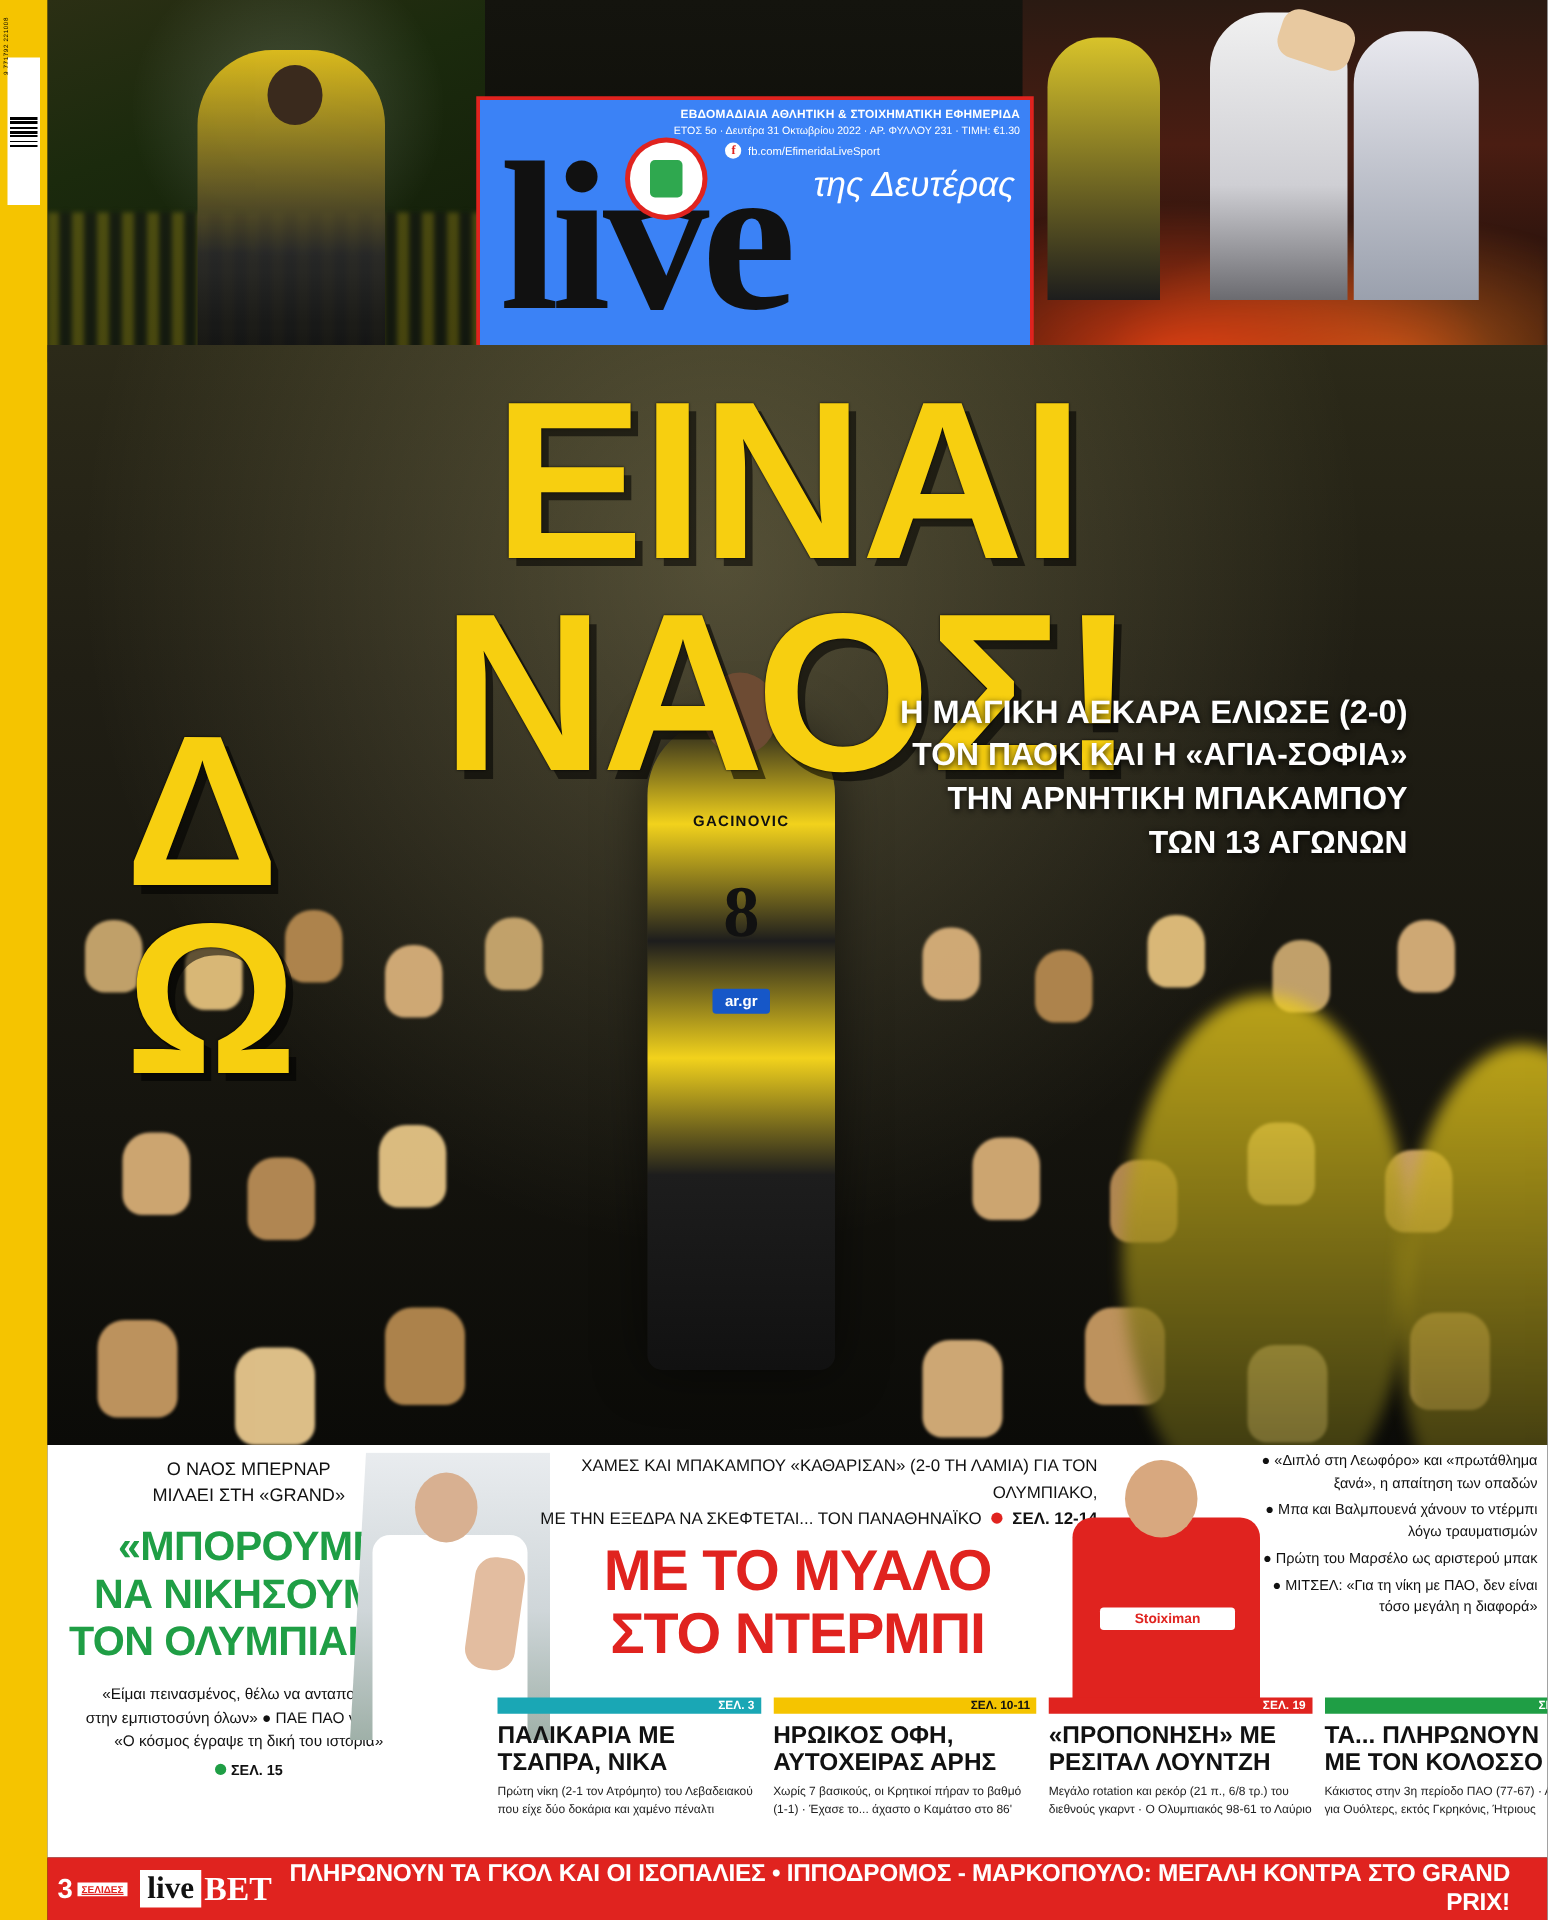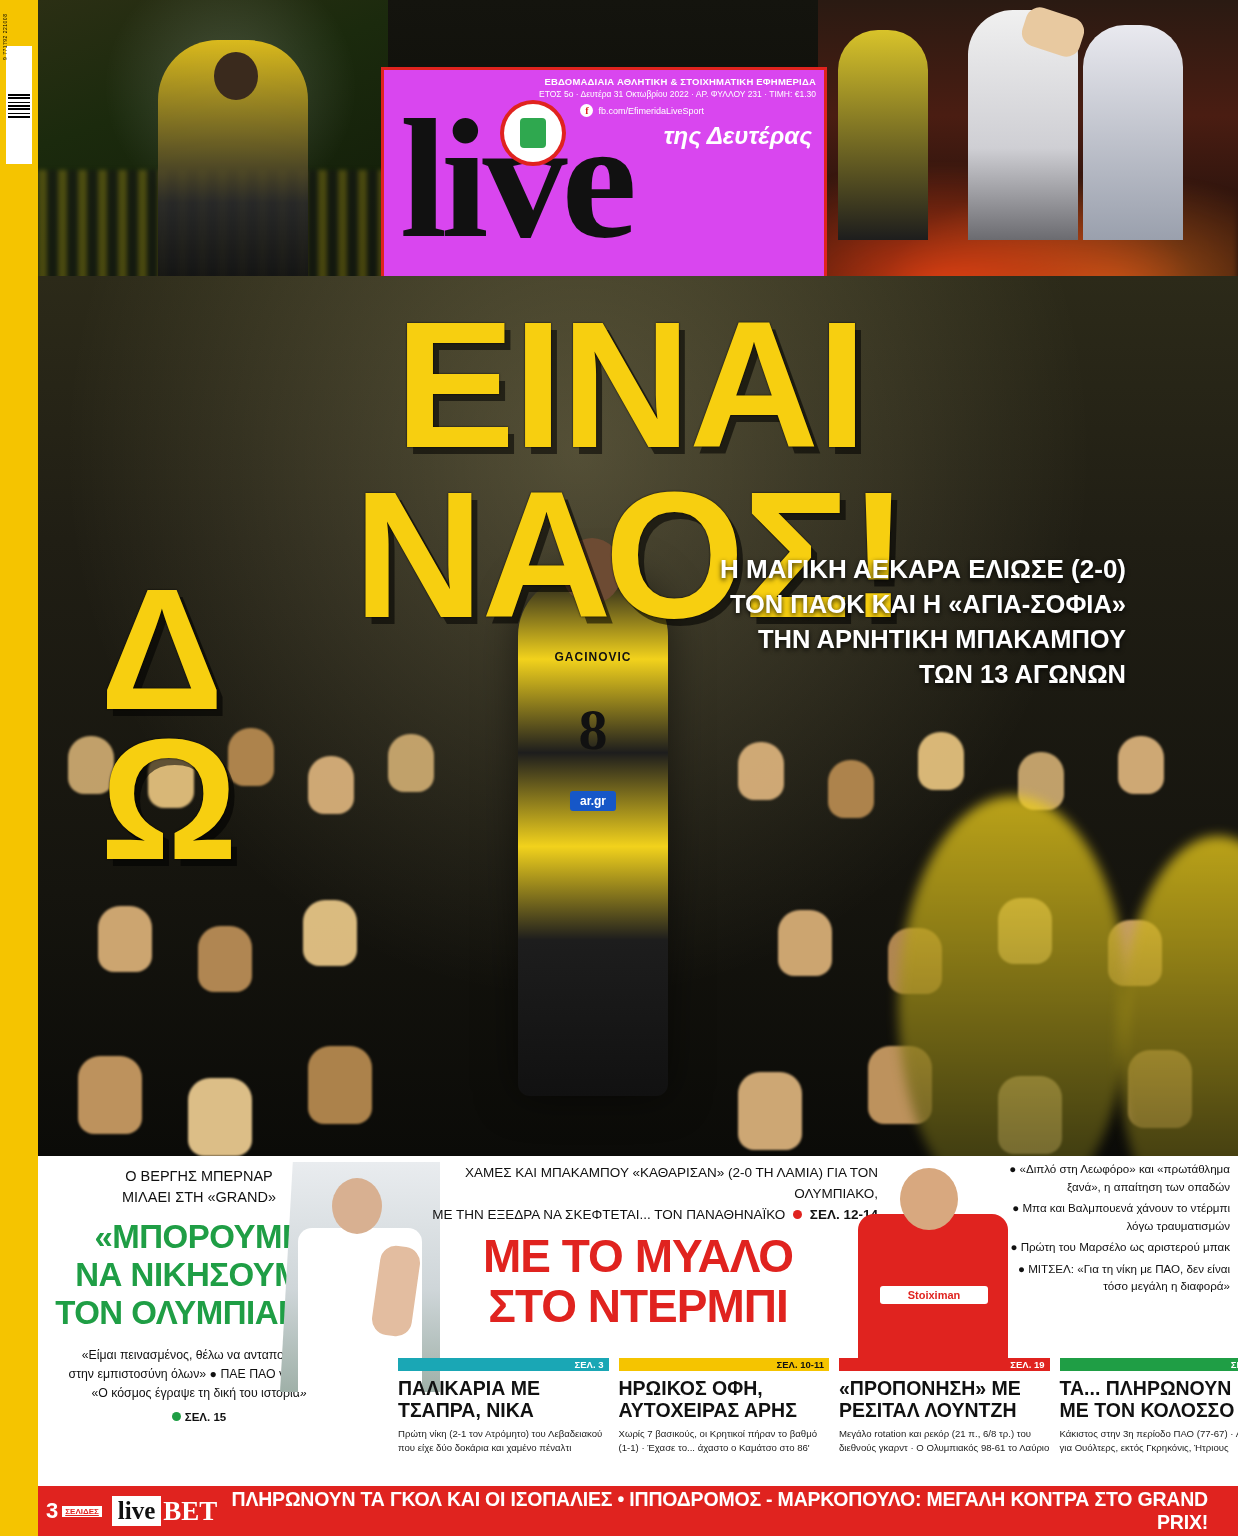--- a/index.html
+++ b/index.html
@@ -40,35 +40,35 @@
     background:linear-gradient(180deg,#d8c32a,#1d1d1d);}
   .ts-right .p2{position:absolute;left:150px;top:10px;width:110px;height:230px;border-radius:45px 45px 0 0;
     background:linear-gradient(180deg,#f0f0f0,#cfcfd4 60%,#6b6b70);}
   .ts-right .p3{position:absolute;left:265px;top:25px;width:100px;height:215px;border-radius:42px 42px 0 0;
     background:linear-gradient(180deg,#e9e9ef,#9aa0ad);}
   .ts-right .hands{position:absolute;left:205px;top:12px;width:60px;height:40px;background:#e8c9a0;border-radius:14px;transform:rotate(18deg);}
   .ts-mid{position:absolute;left:350px;top:0;width:430px;height:290px;
     background:linear-gradient(180deg,#14140e,#0b0b07);}
 
   
-  .masthead{position:absolute;left:384px;top:70px;width:440px;height:215px;background:#d946ef;
+  .masthead{position:absolute;left:384px;top:80px;width:440px;height:215px;background:#3b82f6;
             box-shadow:0 0 0 3px #e0231f;}
   .mh-top{position:absolute;right:8px;top:6px;text-align:right;color:#fff;}
   .mh-top .l1{font-size:9.5px;font-weight:bold;letter-spacing:.2px;}
   .mh-top .l2{font-size:8.5px;margin-top:2px;}
   .mh-logo{position:absolute;left:16px;top:34px;font-size:170px;line-height:150px;color:#111;
            font-weight:bold;font-family:"Liberation Serif",serif;letter-spacing:-6px;}
   .mh-ball{position:absolute;left:120px;top:34px;width:58px;height:58px;border-radius:50%;background:#fff;
            box-shadow:0 0 0 4px #e0231f;}
   .mh-ball:after{content:"";position:absolute;left:16px;top:14px;width:26px;height:30px;border-radius:4px;
            background:#2fa84f;}
   .mh-fb{position:absolute;right:120px;top:34px;display:flex;align-items:center;gap:5px;color:#fff;font-size:9px;}
   .fb-badge{width:13px;height:13px;border-radius:50%;background:#fff;color:#e0231f;font-weight:bold;
     font-size:10px;text-align:center;line-height:13px;font-family:"Liberation Serif",serif;}
-  .mh-monday{position:absolute;right:12px;top:52px;color:#fff;font-size:24px;font-style:italic;font-weight:bold;}
+  .mh-monday{position:absolute;right:12px;top:52px;color:#fff;font-size:28px;font-style:italic;font-weight:normal;}
 
   
   .hero{position:absolute;left:38px;top:276px;width:1200px;height:880px;overflow:hidden;
     background:
       radial-gradient(ellipse at 45% 20%,rgba(255,240,170,.22),transparent 55%),
       linear-gradient(180deg,#2c2a19 0%,#201e14 30%,#15140e 70%,#0b0b08 100%);}
   .hero .blob{position:absolute;border-radius:50%;filter:blur(6px);opacity:.75;}
   .hero .player{position:absolute;left:480px;top:300px;width:150px;height:520px;
     background:linear-gradient(180deg,#1c1c1c 0%,#f2d21c 16%,#1d1d1d 34%,#f2d21c 52%,#1d1d1d 70%,#111 100%);
     border-radius:60px 60px 12px 12px;box-shadow:0 0 40px rgba(0,0,0,.5);}
@@ -275,21 +275,21 @@
 
   <div class="bottom">
 
     <div class="col-left">
       <div class="pao-photo">
         <div class="j"></div>
         <div class="h"></div>
         <div class="arm"></div>
       </div>
       <div class="pao-top">
-        <div>Ο ΒΕΡΓΗΣ ΜΠΕΡΝΑΡ</div>
+        <div>Ο ΝΑΟΣ ΜΠΕΡΝΑΡ</div>
         <div>ΜΙΛΑΕΙ ΣΤΗ «GRAND»</div>
       </div>
       <div class="pao-head">
         <div>«ΜΠΟΡΟΥΜΕ</div>
         <div>ΝΑ ΝΙΚΗΣΟΥΜΕ</div>
         <div>ΤΟΝ ΟΛΥΜΠΙΑΚΟ»</div>
       </div>
       <div class="pao-quote">
         <div>«Είμαι πεινασμένος, θέλω να ανταποκριθώ</div>
         <div>στην εμπιστοσύνη όλων» ● ΠΑΕ ΠΑΟ για Βόλο:</div>

